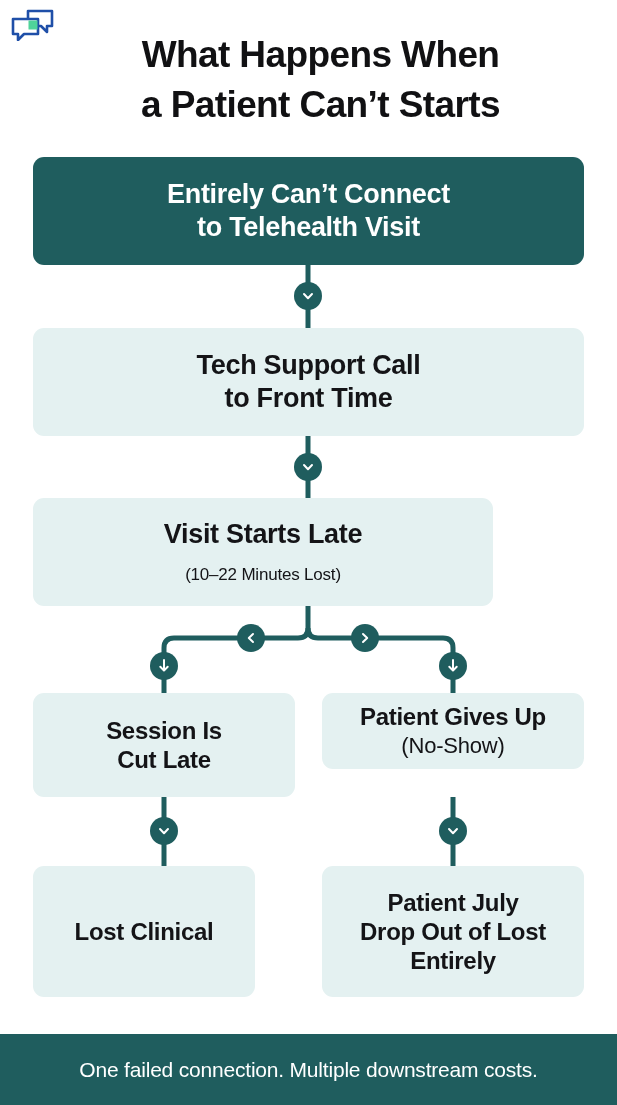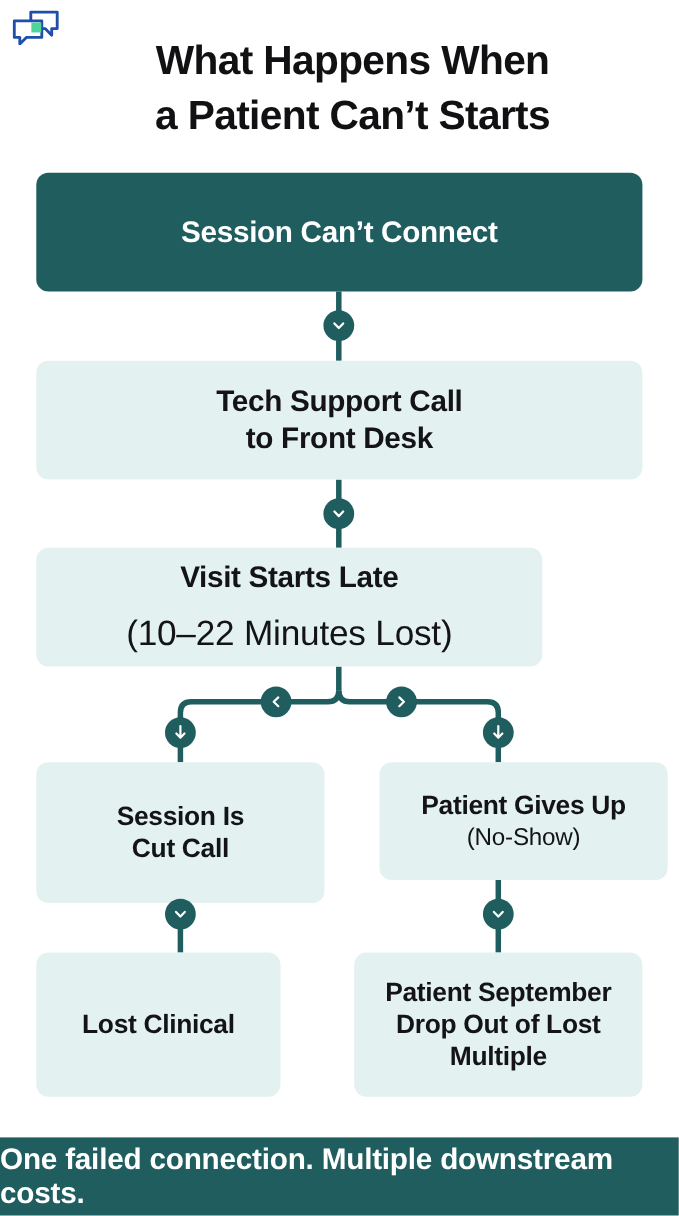--- a/index.html
+++ b/index.html
@@ -94,26 +94,26 @@
 
   
   #node-1 { left: 33px;  top: 157px; width: 551px; height: 108px; }
   #node-1 .headline { font-size: 27px; }
 
   #node-2 { left: 33px;  top: 328px; width: 551px; height: 108px; }
   #node-2 .headline { font-size: 27px; }
 
   #node-3 { left: 33px;  top: 498px; width: 460px; height: 108px; }
   #node-3 .headline { font-size: 27px; }
-  #node-3 .sub { font-size: 32px; margin-top: 14px; }
-
-  #node-4 { left: 33px;  top: 693px; width: 262px; height: 128px; }
+  #node-3 .sub { font-size: 17px; margin-top: 14px; }
+
+  #node-4 { left: 33px;  top: 693px; width: 262px; height: 104px; }
   #node-4 .headline { font-size: 24px; }
 
-  #node-5 { left: 322px; top: 693px; width: 262px; height: 107px; margin-left: 23px; }
+  #node-5 { left: 322px; top: 693px; width: 262px; height: 76px; }
   #node-5 .headline { font-size: 24px; }
   #node-5 .sub { font-size: 22px; margin-top: 1px; }
 
   #node-6 { left: 33px;  top: 866px; width: 222px; height: 131px; }
   #node-6 .headline { font-size: 24px; }
 
   #node-7 { left: 322px; top: 866px; width: 262px; height: 131px; }
   #node-7 .headline { font-size: 24px; }
 
   
@@ -145,22 +145,22 @@
     top: 1034px;
     width: 617px;
     height: 71px;
     background: #1f5d5e;
     display: flex;
     align-items: center;
     justify-content: center;
   }
   .footer .footer-text {
     color: #ffffff;
-    font-size: 27px;
-    font-weight: 700;
+    font-size: 21px;
+    font-weight: 400;
     letter-spacing: -0.2px;
   }
 </style>
 </head>
 <body>
 
 <div class="logo">
   <svg width="44" height="32" viewBox="0 0 44 32">
 
     <path d="M17 2 H41 V17 H36 L36 23 L30 17 H17 Z" fill="none" stroke="#1f4fa8" stroke-width="2.6" stroke-linejoin="round"></path>
@@ -190,51 +190,52 @@
       <path d="M308 628 Q308 638 298 638 H174 Q164 638 164 648 V693"></path>
       <path d="M308 628 Q308 638 318 638 H443 Q453 638 453 648 V693"></path>
 
       <line x1="164" y1="797" x2="164" y2="866"></line>
 
       <line x1="453" y1="797" x2="453" y2="866"></line>
     </g>
   </svg>
 
   <div class="node dark" id="node-1">
-    <span class="headline">Session Can’t Connect</span>
+    <span class="headline">Entirely Can’t Connect</span>
+    <span class="headline">to Telehealth Visit</span>
   </div>
 
   <div class="node light" id="node-2">
     <span class="headline">Tech Support Call</span>
-    <span class="headline">to Front Desk</span>
+    <span class="headline">to Front Time</span>
   </div>
 
   <div class="node light" id="node-3">
     <span class="headline">Visit Starts Late</span>
     <span class="sub">(10–22 Minutes Lost)</span>
   </div>
 
   <div class="node light" id="node-4">
     <span class="headline">Session Is</span>
-    <span class="headline">Cut Call</span>
+    <span class="headline">Cut Late</span>
   </div>
 
   <div class="node light" id="node-5">
     <span class="headline">Patient Gives Up</span>
     <span class="sub">(No-Show)</span>
   </div>
 
   <div class="node light" id="node-6">
     <span class="headline">Lost Clinical</span>
   </div>
 
   <div class="node light" id="node-7">
-    <span class="headline">Patient September</span>
+    <span class="headline">Patient July</span>
     <span class="headline">Drop Out of Lost</span>
-    <span class="headline">Multiple</span>
+    <span class="headline">Entirely</span>
   </div>
 
   <div class="badge" id="badge-a">
     <svg width="14" height="14" viewBox="0 0 14 14">
         <path d="M3 5 L7 9.2 L11 5" fill="none" stroke="#ffffff" stroke-width="2" stroke-linecap="round" stroke-linejoin="round"></path>
       </svg>
   </div>
 
   <div class="badge" id="badge-b">
     <svg width="14" height="14" viewBox="0 0 14 14">

